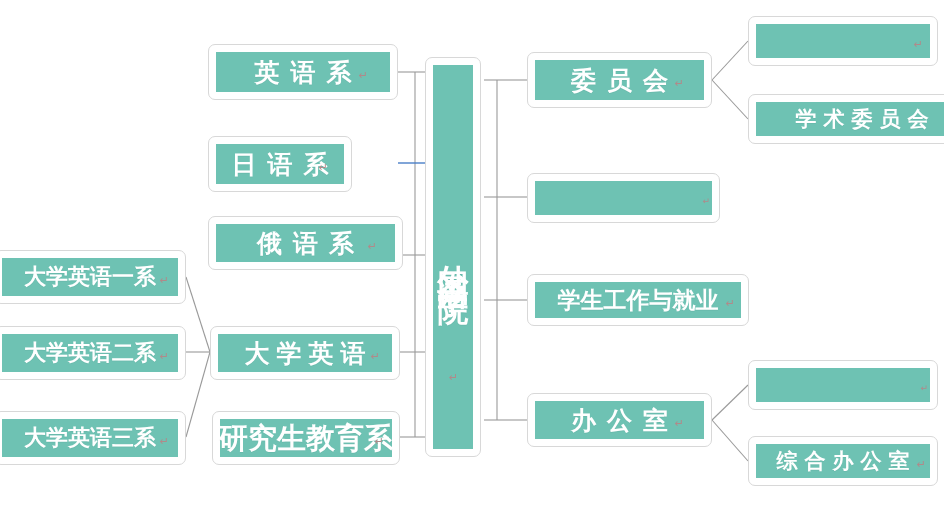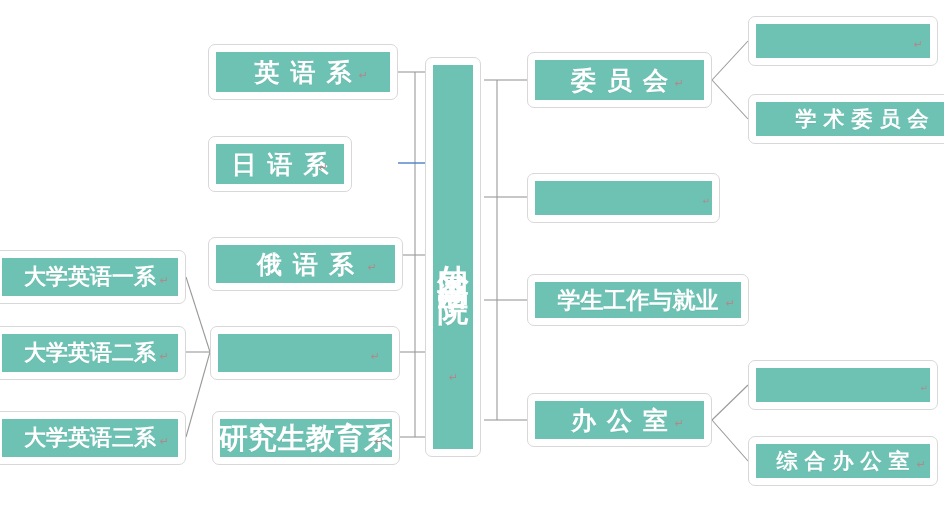--- a/index.html
+++ b/index.html
@@ -144,29 +144,30 @@
     </div>
   </div>
 
   <div class="node sp-wide" style="left:208px; top:136px; width:144px; height:56px;">
     <div class="fill">
       <span class="label" style="font-size:25px;">日语系</span>
       <span class="pil" style="right:16px; top:50%; margin-top:-2px;">↵</span>
     </div>
   </div>
 
-  <div class="node sp-wide" style="left:208px; top:237px; width:195px; height:54px;">
+  <div class="node sp-wide" style="left:208px; top:216px; width:195px; height:54px;">
     <div class="fill">
       <span class="label" style="font-size:25px;">俄语系</span>
       <span class="pil" style="right:18px; top:50%; margin-top:-2px;">↵</span>
     </div>
   </div>
 
   <div class="node sp-mid" style="left:210px; top:326px; width:190px; height:54px;">
     <div class="fill">
+      <span class="label" style="font-size:25px;">大学英语</span>
       <span class="pil" style="right:12px; top:50%; margin-top:-2px;">↵</span>
     </div>
   </div>
 
   <div class="node sp-tight" style="left:212px; top:411px; width:188px; height:54px;">
     <div class="fill">
       <span class="label" style="font-size:29px;">研究生教育系</span>
       <span class="pil" style="right:8px; top:50%; margin-top:-2px;">↵</span>
     </div>
   </div>

